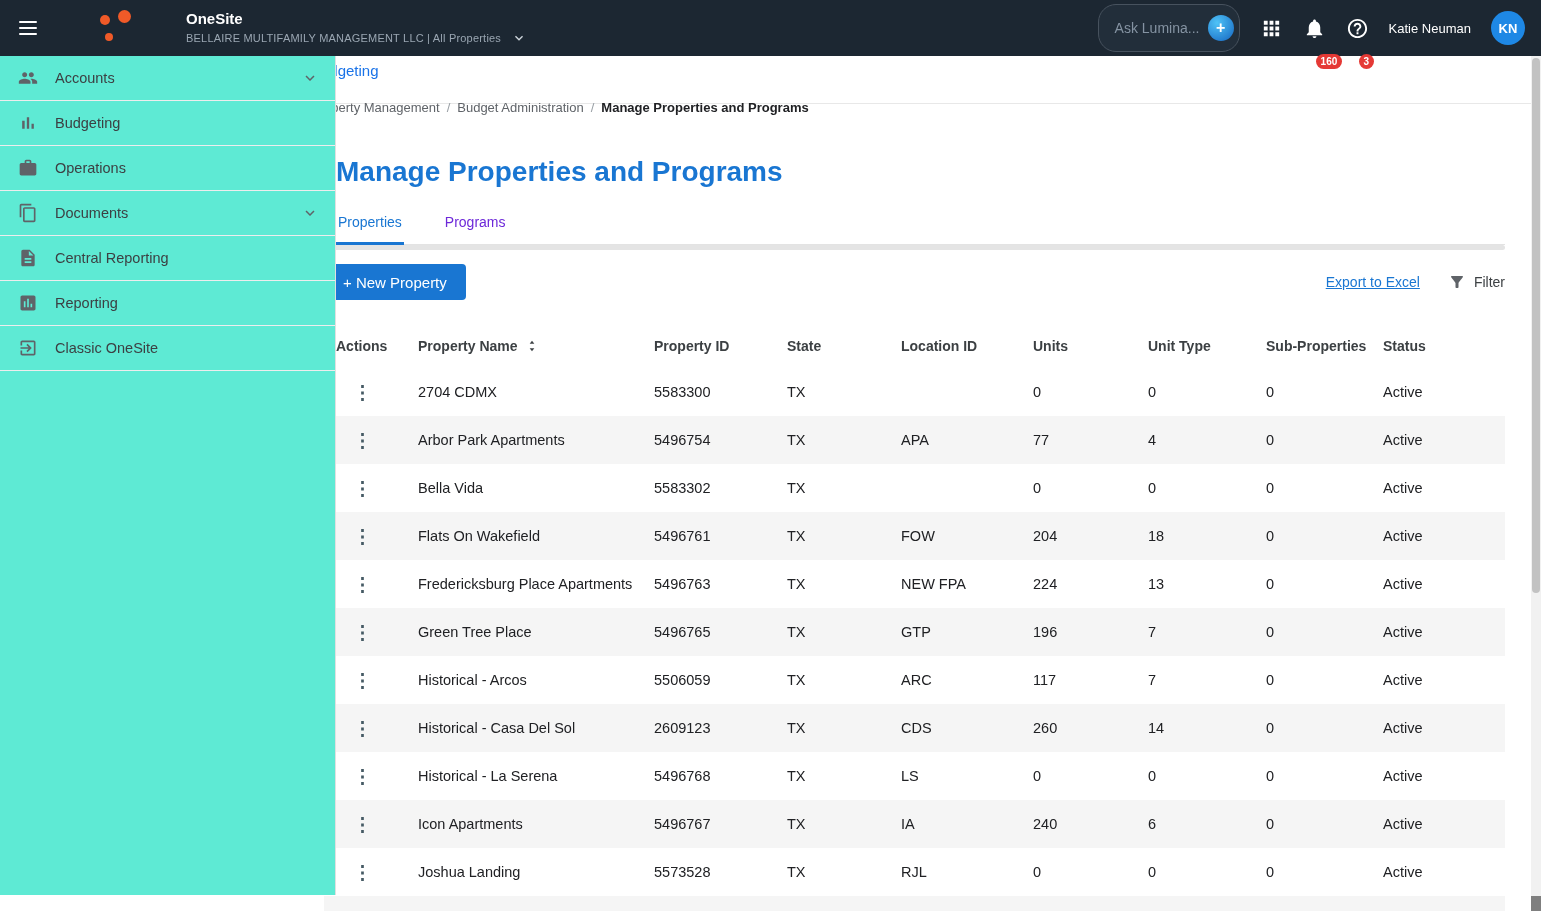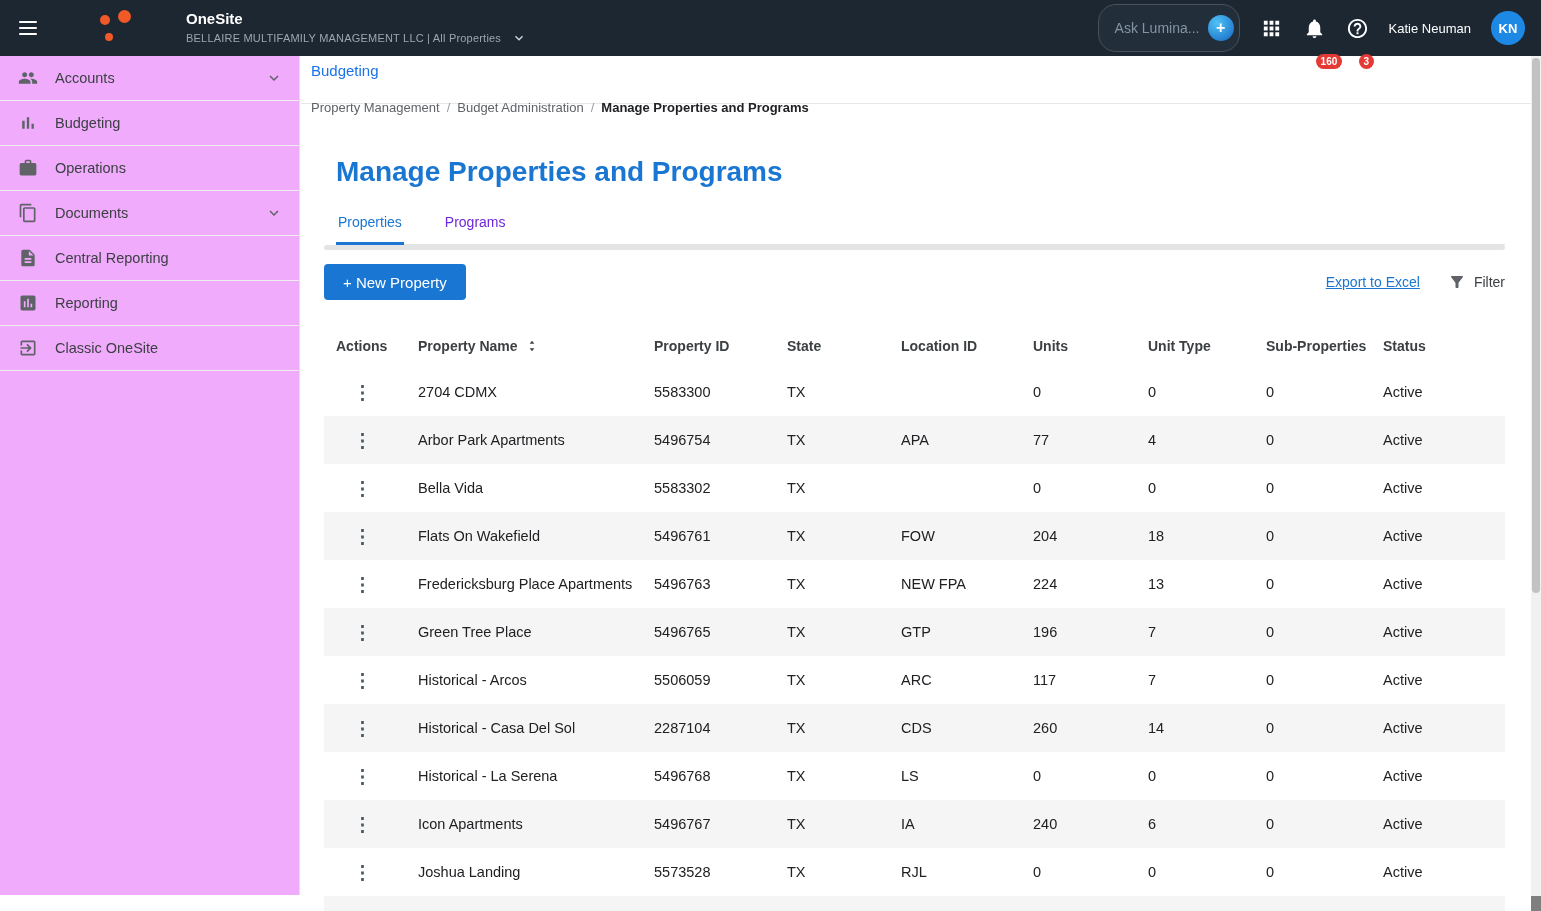--- a/index.html
+++ b/index.html
@@ -36,22 +36,22 @@
     color: #fff; font-size: 16px; font-weight: bold; display: flex; align-items: center; justify-content: center; }
   .tb-icon { position: relative; display: flex; align-items: center; cursor: pointer; }
   .tb-icon svg { width: 23px; height: 23px; fill: #fff; }
   .badge { position: absolute; top: -8px; left: 13px; background: #e53935; color: #fff;
     font-size: 10px; font-weight: bold; border-radius: 9px; padding: 2px 5px; line-height: 11px; margin-top: 45px; }
   .user-name { color: #fff; font-size: 13px; }
   .avatar { width: 34px; height: 34px; border-radius: 50%; background: #1e88e5; color: #ffffff;
     font-size: 13px; font-weight: bold; display: flex; align-items: center; justify-content: center; cursor: pointer; }
 
   
-  .sidebar { position: fixed; top: 56px; left: 0; bottom: 16px; width: 300px;
-    background: #f0abfc; border-right: 1px solid #e0e0e0; z-index: 40; }
+  .sidebar { position: fixed; top: 56px; left: 0; bottom: 16px; width: 336px;
+    background: #5eead4; border-right: 1px solid #e0e0e0; z-index: 40; }
   .side-item { height: 45px; display: flex; align-items: center; padding: 0 16px 0 18px;
     border-bottom: 1px solid #ededed; cursor: pointer; }
   .side-item svg.side-ic { width: 20px; height: 20px; fill: #5f6368; margin-right: 17px; flex: none; }
   .side-label { font-size: 14.5px; color: #3c4043; flex: 1; }
   .side-chev { width: 18px; height: 18px; fill: #5f6368; }
 
   
   .crumbbar { position: fixed; top: 56px; left: 301px; right: 10px; height: 48px;
     background: #fff; border-bottom: 1px solid #e8e8e8; padding: 6px 0 0 10px; z-index: 30; }
   .crumb-section { color: #1a73e8; font-size: 15px; font-weight: 500; cursor: pointer; display: inline-block; }
@@ -344,21 +344,21 @@
           <div class="td">TX</div>
           <div class="td">ARC</div>
           <div class="td">117</div>
           <div class="td">7</div>
           <div class="td">0</div>
           <div class="td">Active</div>
         </div>
         <div class="grid-row trow">
           <div class="td first"><span class="kebab">⋮</span></div>
           <div class="td">Historical - Casa Del Sol</div>
-          <div class="td">2287104</div>
+          <div class="td">2609123</div>
           <div class="td">TX</div>
           <div class="td">CDS</div>
           <div class="td">260</div>
           <div class="td">14</div>
           <div class="td">0</div>
           <div class="td">Active</div>
         </div>
         <div class="grid-row trow">
           <div class="td first"><span class="kebab">⋮</span></div>
           <div class="td">Historical - La Serena</div>

